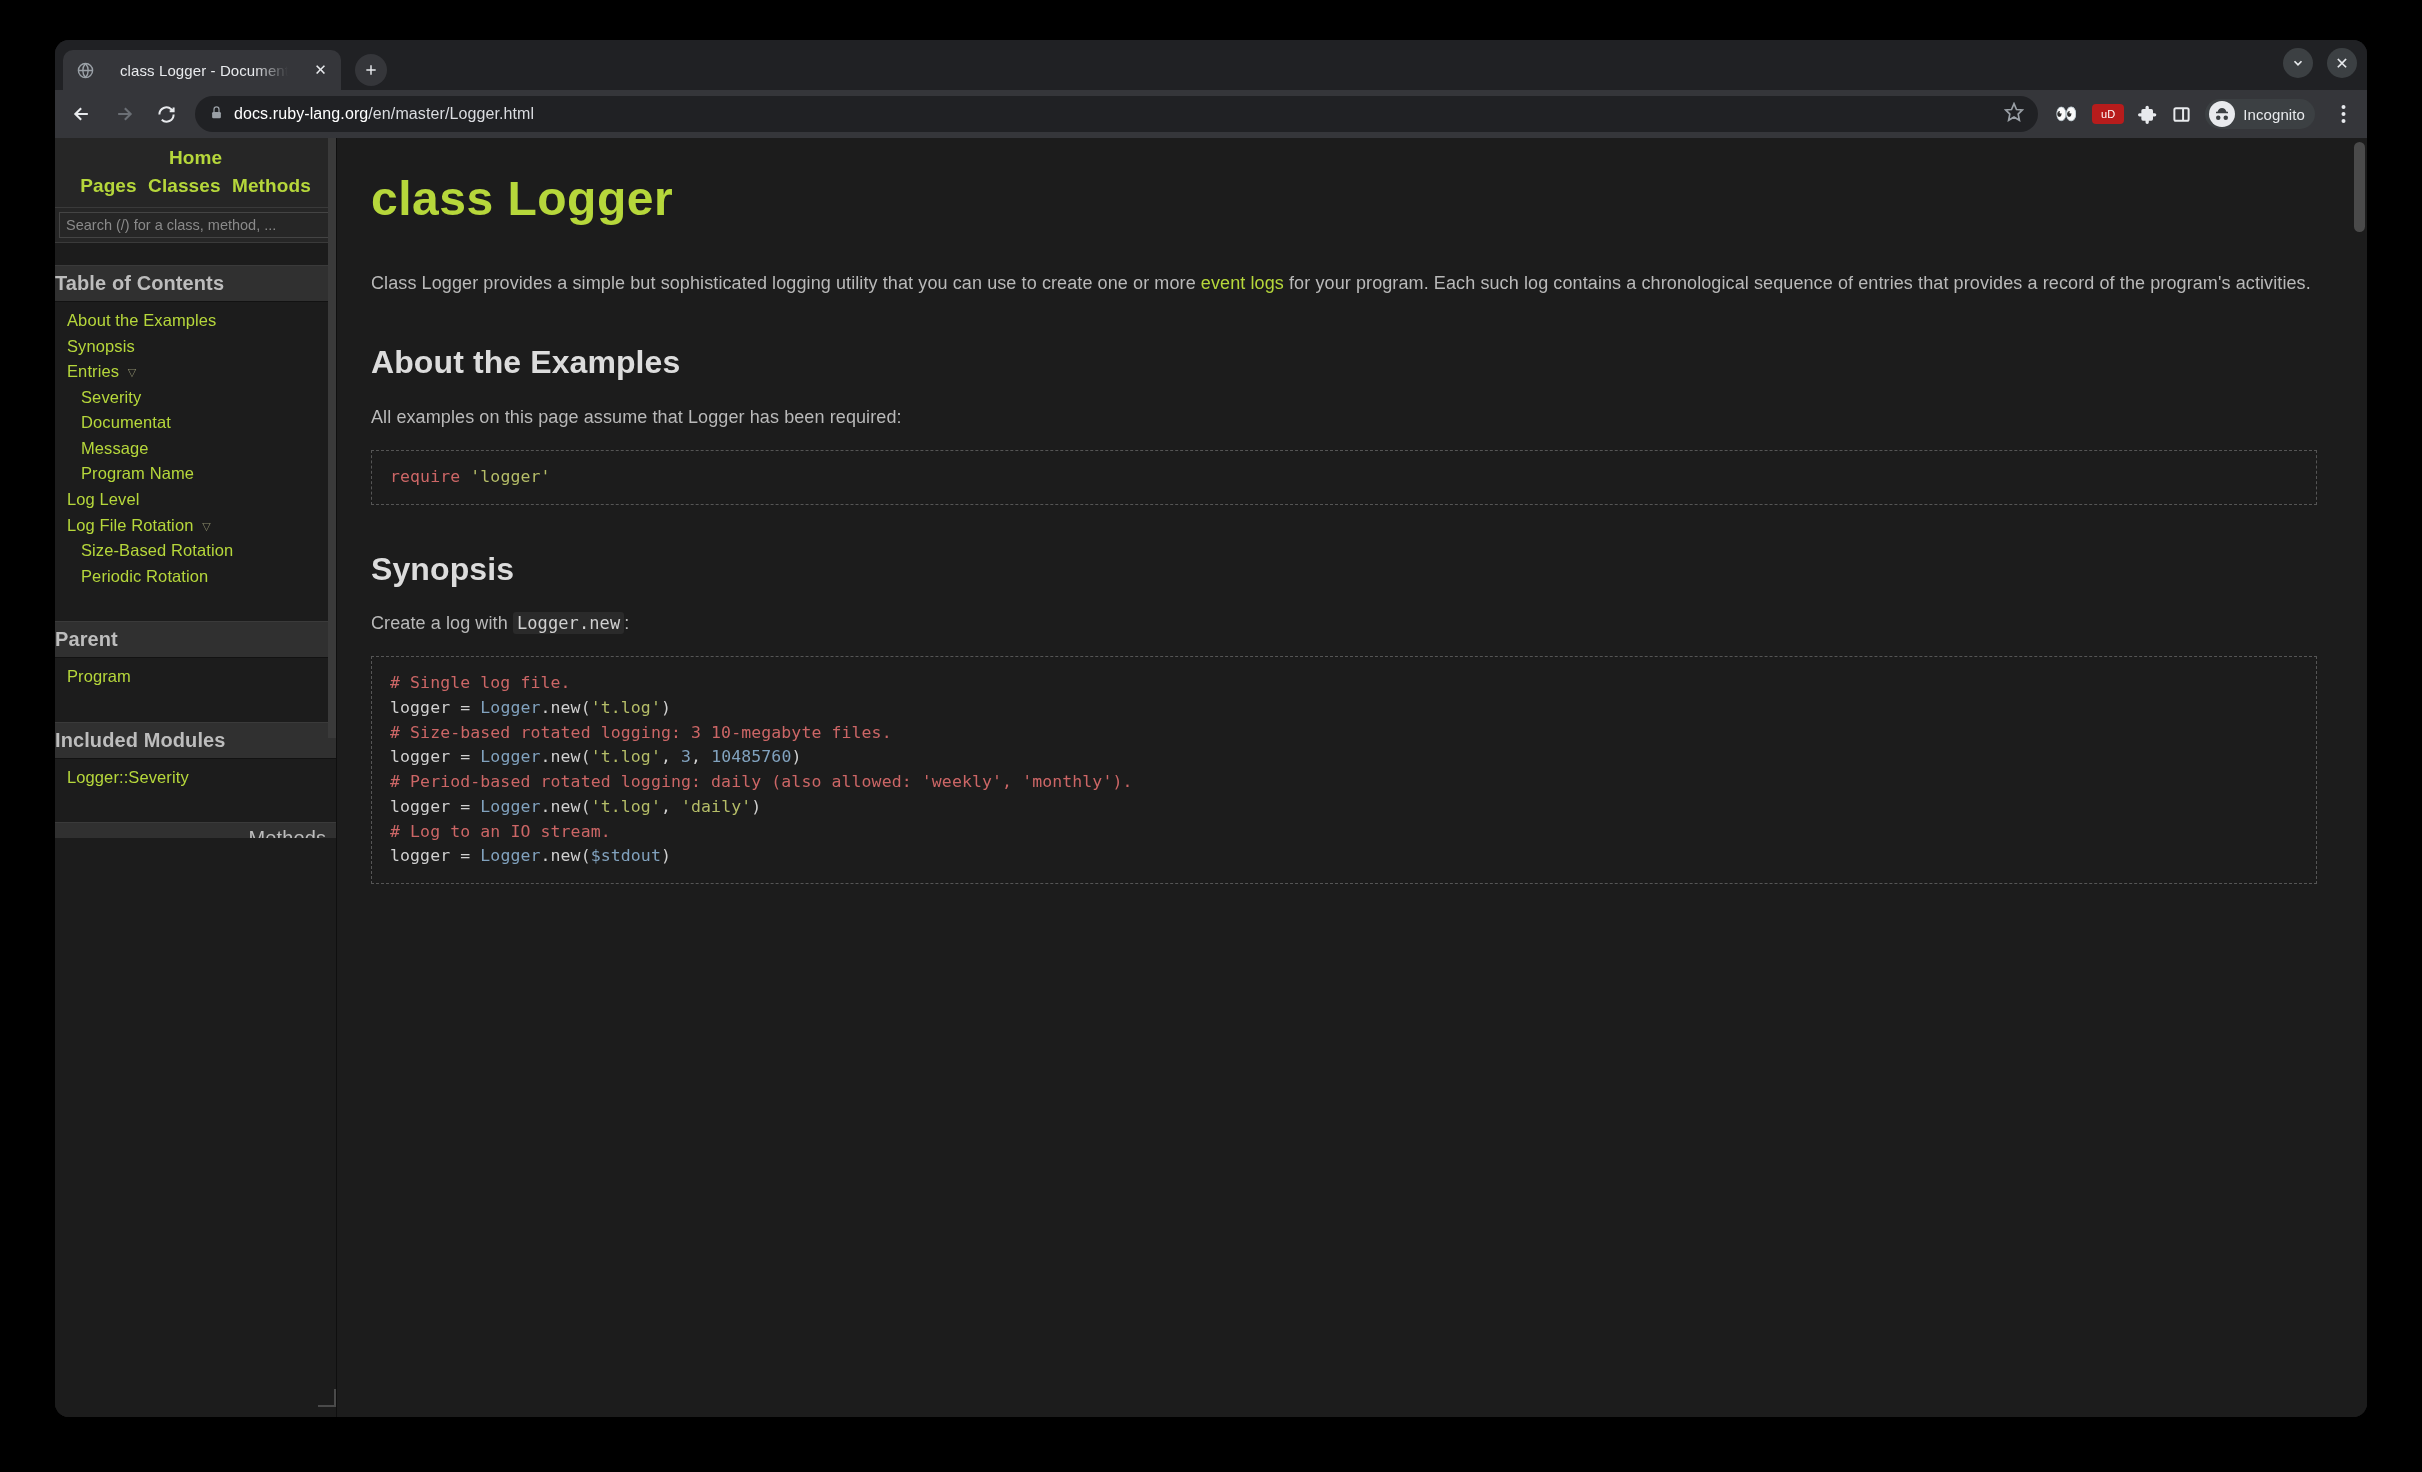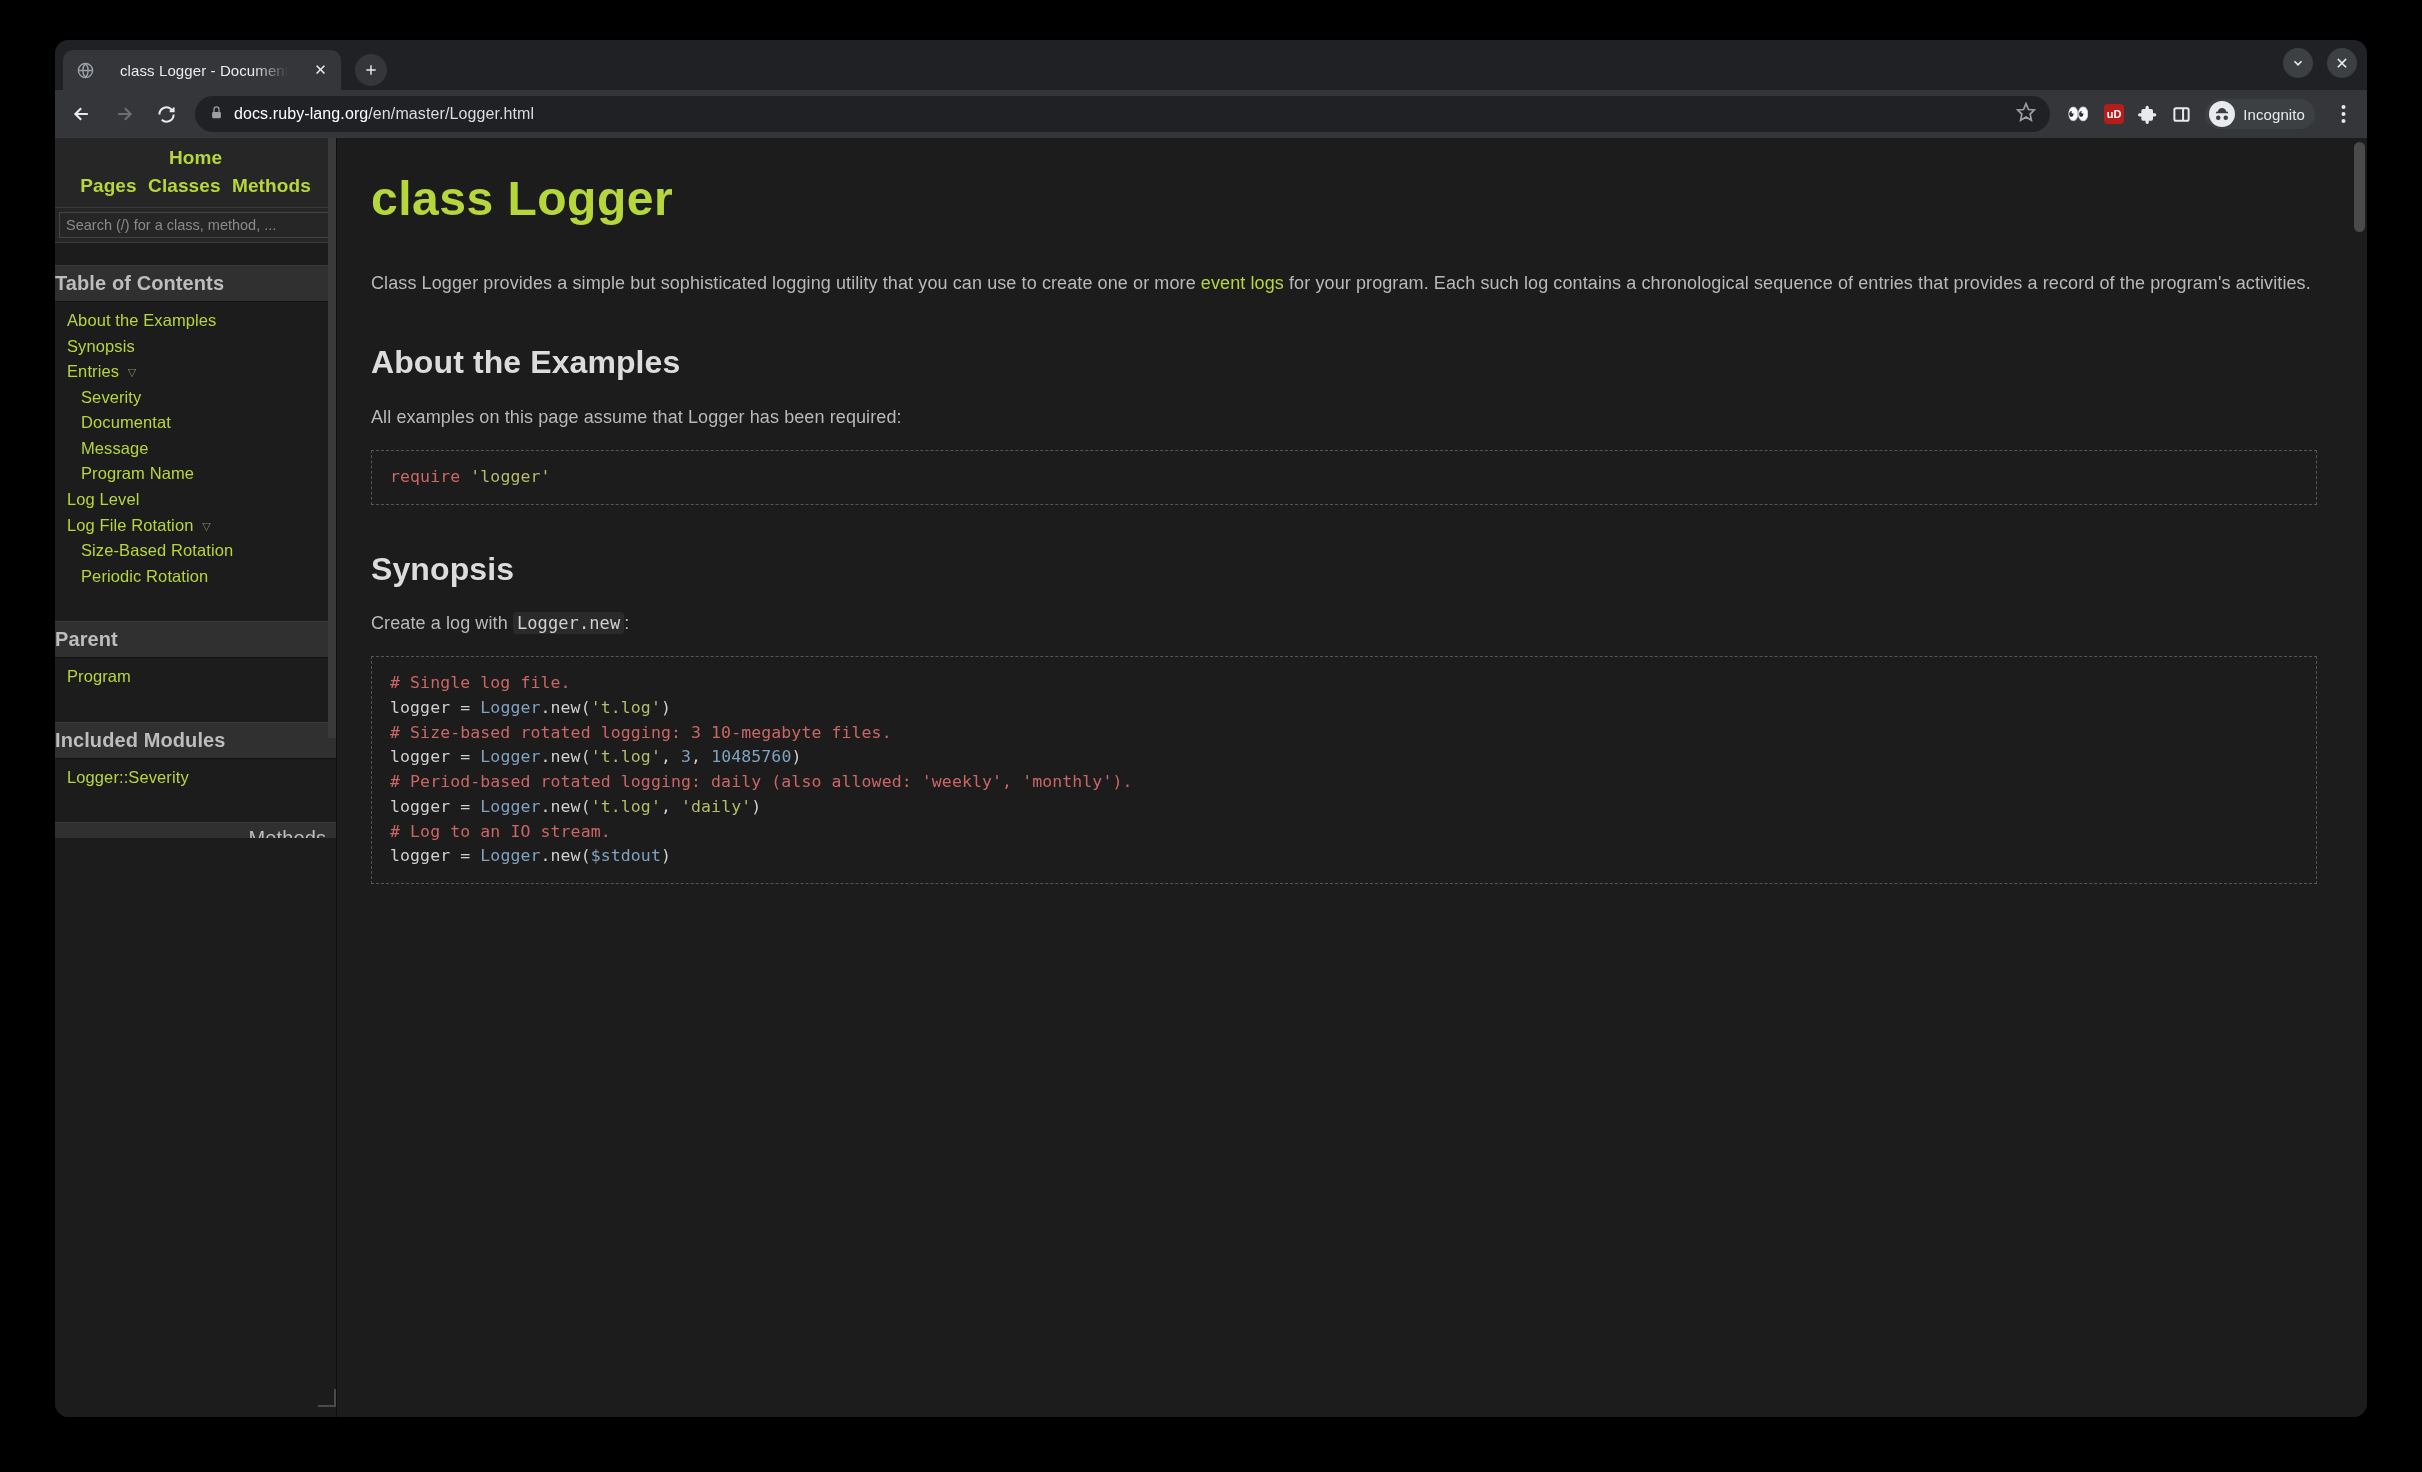--- a/index.html
+++ b/index.html
@@ -247,21 +247,21 @@
       </span>
       <span class="star">
         <svg width="20" height="20" viewBox="0 0 24 24" fill="none" stroke="#9aa0a6" stroke-width="2">
             <polygon points="12 2 15 9 22 9.5 17 14.5 18.5 22 12 18 5.5 22 7 14.5 2 9.5 9 9"></polygon>
           </svg>
       </span>
     </div>
 
     <div class="ext-icons">
       <span style="font-size:18px">👀</span>
-      <span style="width:20px;height:20px;background:#b71c1c;border-radius:4px;color:#fff;font-size:11px;font-weight:bold;line-height:20px;text-align:right;">uD</span>
+      <span style="width:32px;height:20px;background:#b71c1c;border-radius:4px;color:#fff;font-size:11px;font-weight:normal;line-height:20px;text-align:right;">uD</span>
       <span>
         <svg width="20" height="20" viewBox="0 0 24 24" fill="#e8eaed">
             <path d="M20 11h-2V8a2 2 0 00-2-2h-3V4a2 2 0 10-4 0v2H6a2 2 0 00-2 2v3H2a2 2 0 100 4h2v3a2 2 0 002 2h3v2a2 2 0 104 0v-2h3a2 2 0 002-2v-3h2a2 2 0 100-4z"></path>
           </svg>
       </span>
       <span>
         <svg width="19" height="19" viewBox="0 0 24 24" fill="none" stroke="#e8eaed" stroke-width="2.5">
             <rect x="3" y="4" width="18" height="16" rx="2"></rect>
             <line x1="14" y1="4" x2="14" y2="20"></line>
           </svg>

